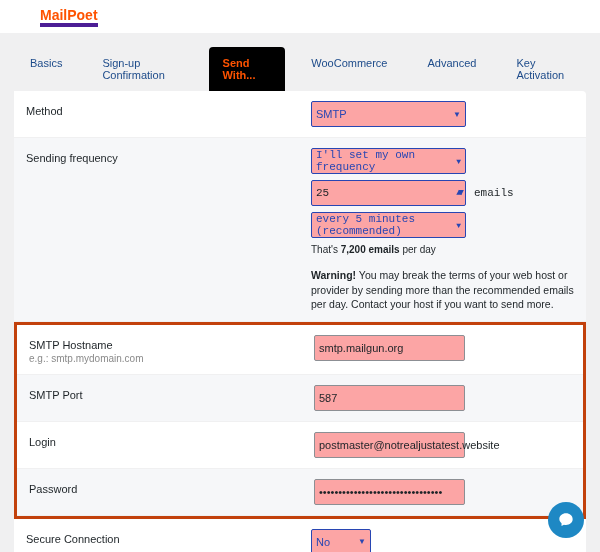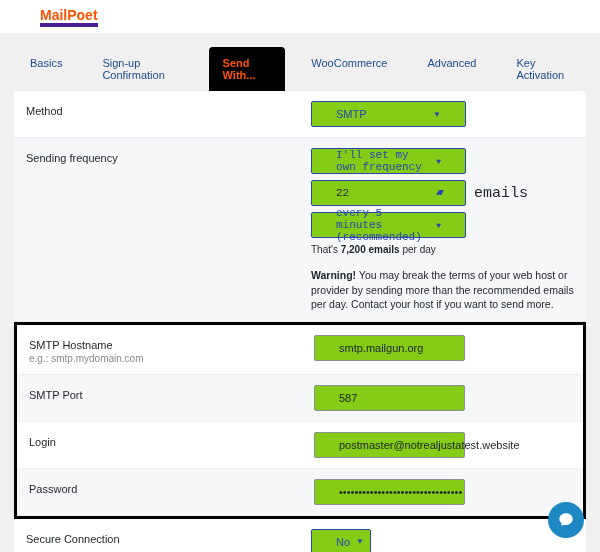--- a/index.html
+++ b/index.html
@@ -70,23 +70,23 @@
     color: #8a8a8a;
     font-size: 10px;
     margin-top: 2px;
   }
   .field-col {
     flex: 1;
   }
   .select, .text-input, .num-input {
     border: 1px solid #2846b3;
     color: #2846b3;
-    background: #84cc16;
-    font-size: 11px;
-    padding: 5px 24px;
+    background: #fca5a5;
+    font-size: 11px;
+    padding: 5px 4px;
     height: 26px;
     border-radius: 2px;
     display: inline-flex;
     align-items: center;
     justify-content: space-between;
     width: 155px;
     cursor: pointer;
   }
   .select .caret, .num-input .steppers {
     font-size: 8px;
@@ -111,37 +111,37 @@
   }
   .freq-line {
     display: flex;
     align-items: center;
     gap: 8px;
     margin-bottom: 6px;
     font-family: Liberation Mono, monospace;
   }
   .suffix {
     color: #1d2327;
-    font-size: 15px;
+    font-size: 11px;
   }
   .note {
     font-size: 10px;
     color: #1d2327;
     margin-top: 4px;
   }
   .note .bold { font-weight: 700; }
   .warn {
     font-size: 10.5px;
     color: #1d2327;
     margin-top: 13px;
     line-height: 1.35;
   }
   .warn .bold { font-weight: 700; }
   .highlight-box {
-    border: 3px solid #000000;
+    border: 3px solid #c2410c;
   }
   .small-select {
     width: 60px;
   }
   .help-fab {
     position: absolute;
     right: 16px;
     bottom: 14px;
     width: 36px;
     height: 36px;
@@ -190,21 +190,21 @@
     </div>
     <div class="field-col">
       <div class="freq-line">
         <div class="select">
           <span>I'll set my own frequency</span>
           <span class="caret">▼</span>
         </div>
       </div>
       <div class="freq-line">
         <div class="num-input">
-          <span>22</span>
+          <span>25</span>
           <span class="steppers">▲▼</span>
         </div>
         <span class="suffix">emails</span>
       </div>
       <div class="freq-line">
         <div class="select">
           <span>every 5 minutes (recommended)</span>
           <span class="caret">▼</span>
         </div>
       </div>

